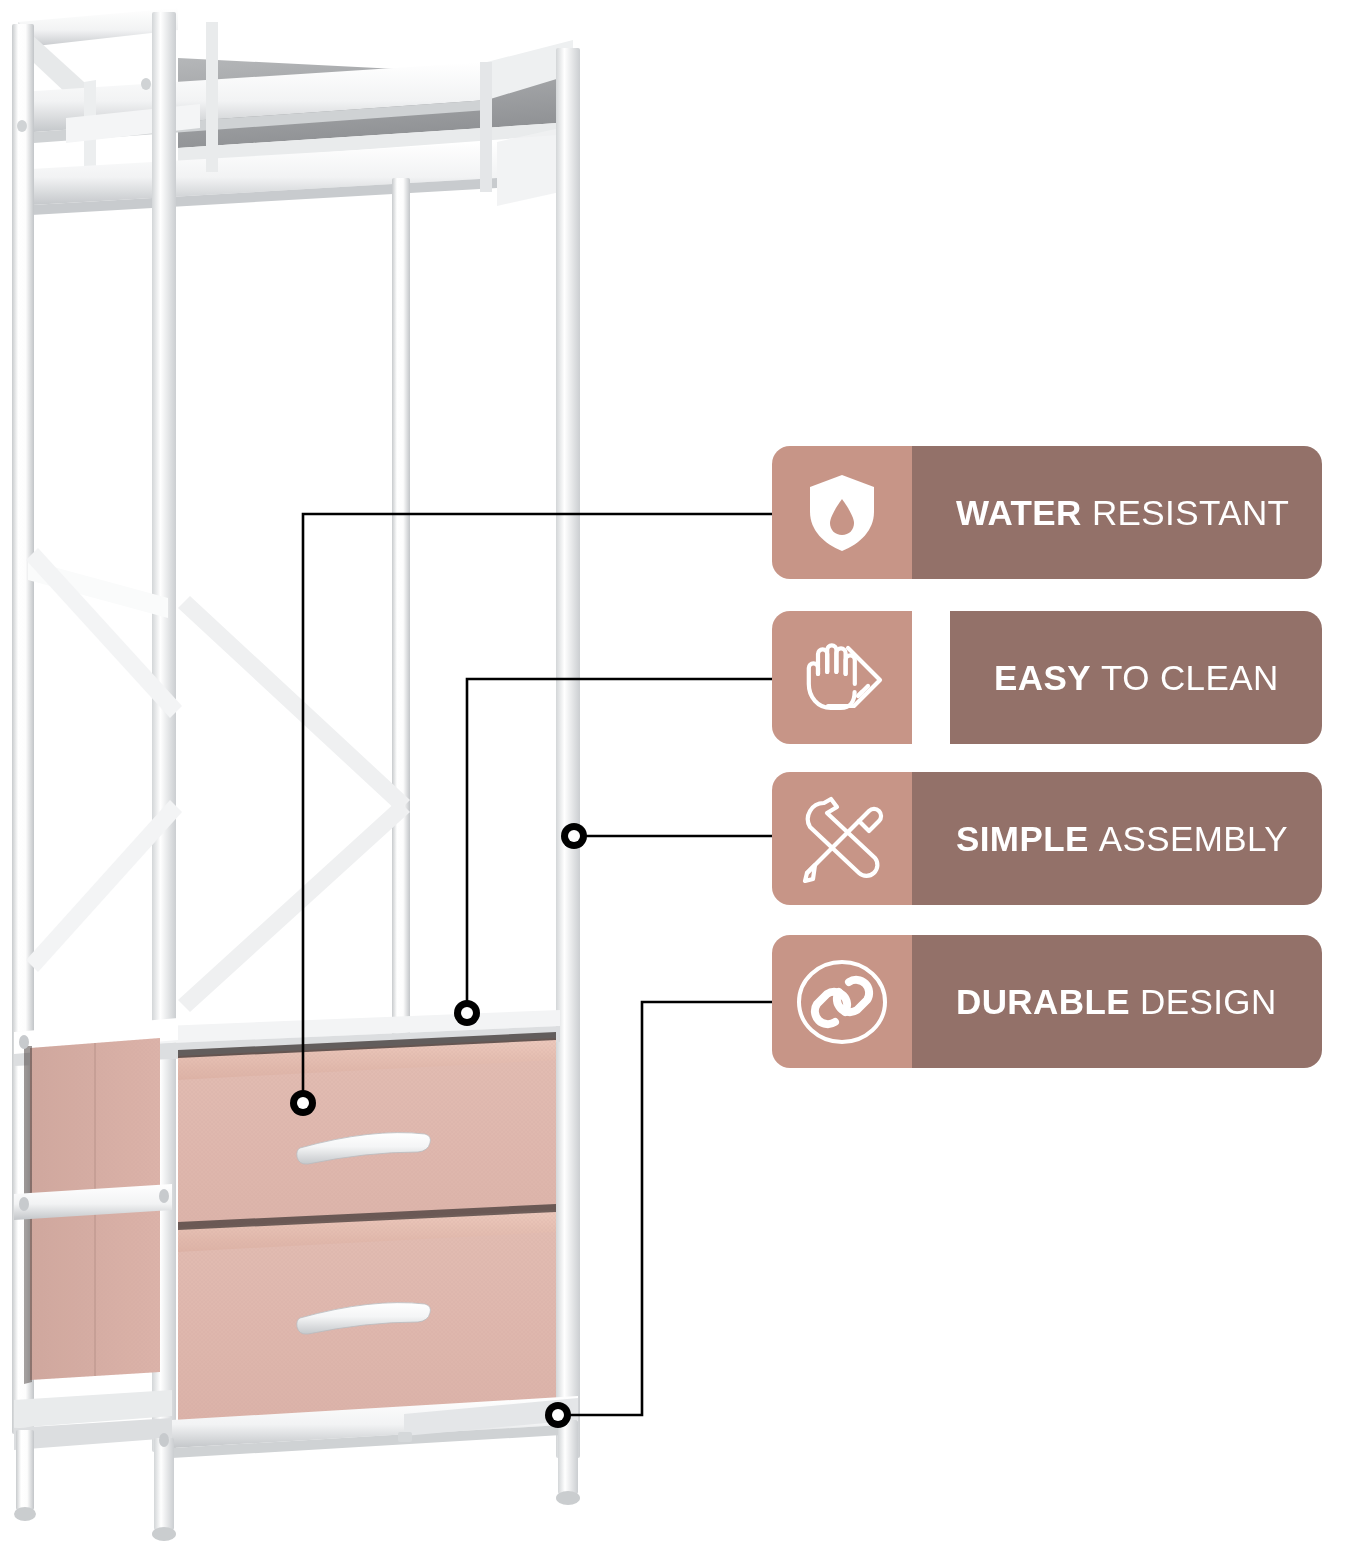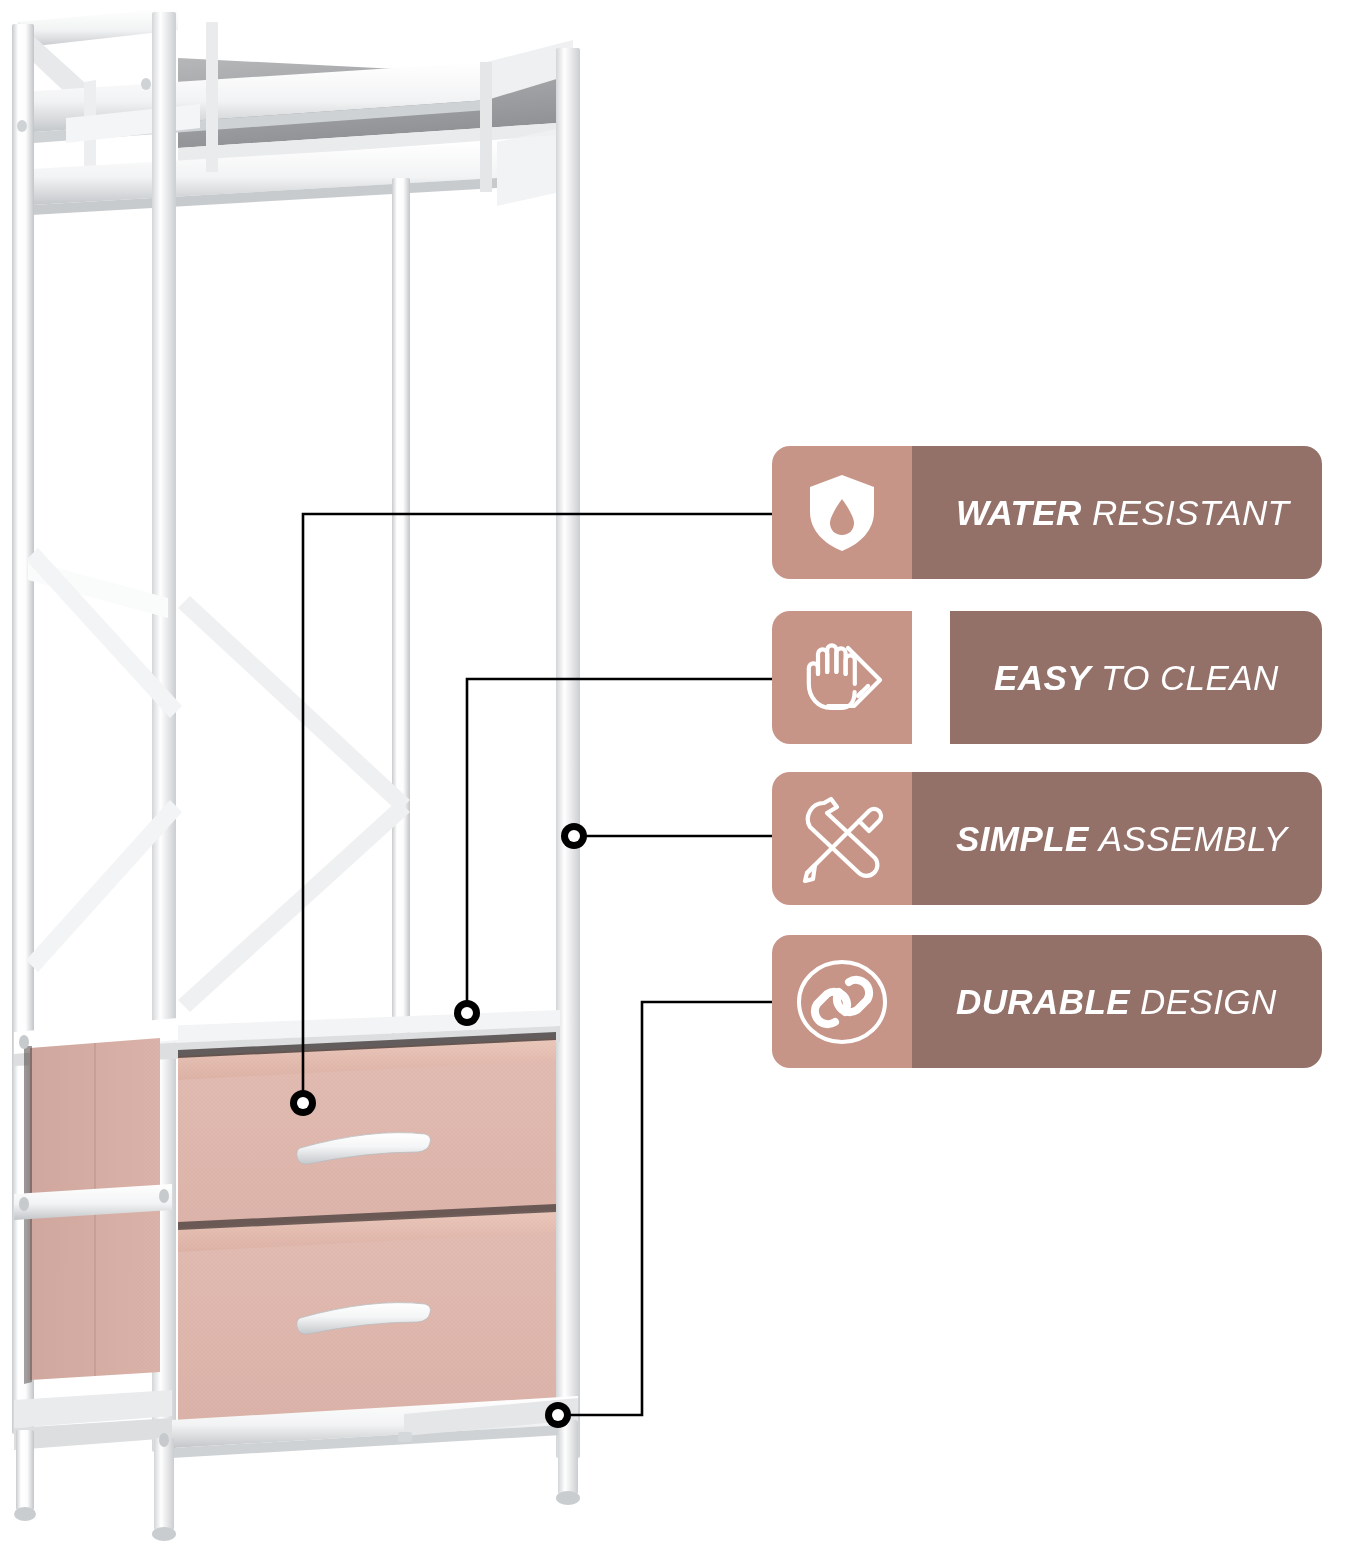--- a/index.html
+++ b/index.html
@@ -2,21 +2,21 @@
 <html><head>
 <meta charset="utf-8">
 <style>
   * { margin:0; padding:0; box-sizing:border-box; }
   html, body {
     width:1364px; height:1556px;
     background:#ffffff;
     font-family:"Liberation Sans", sans-serif;
     overflow:hidden;
   }
-  #stage { position:relative; width:1364px; height:1556px; background:#fff;font-style:italic; }
+  #stage { position:relative; width:1364px; height:1556px; background:#fff; }
 
   
   #product-illustration { position:absolute; left:0; top:0; width:700px; height:1556px; }
 
   
   #connector-layer { position:absolute; left:0; top:0; width:1364px; height:1556px; pointer-events:none; }
 
   
   .badge {
     position:absolute;

